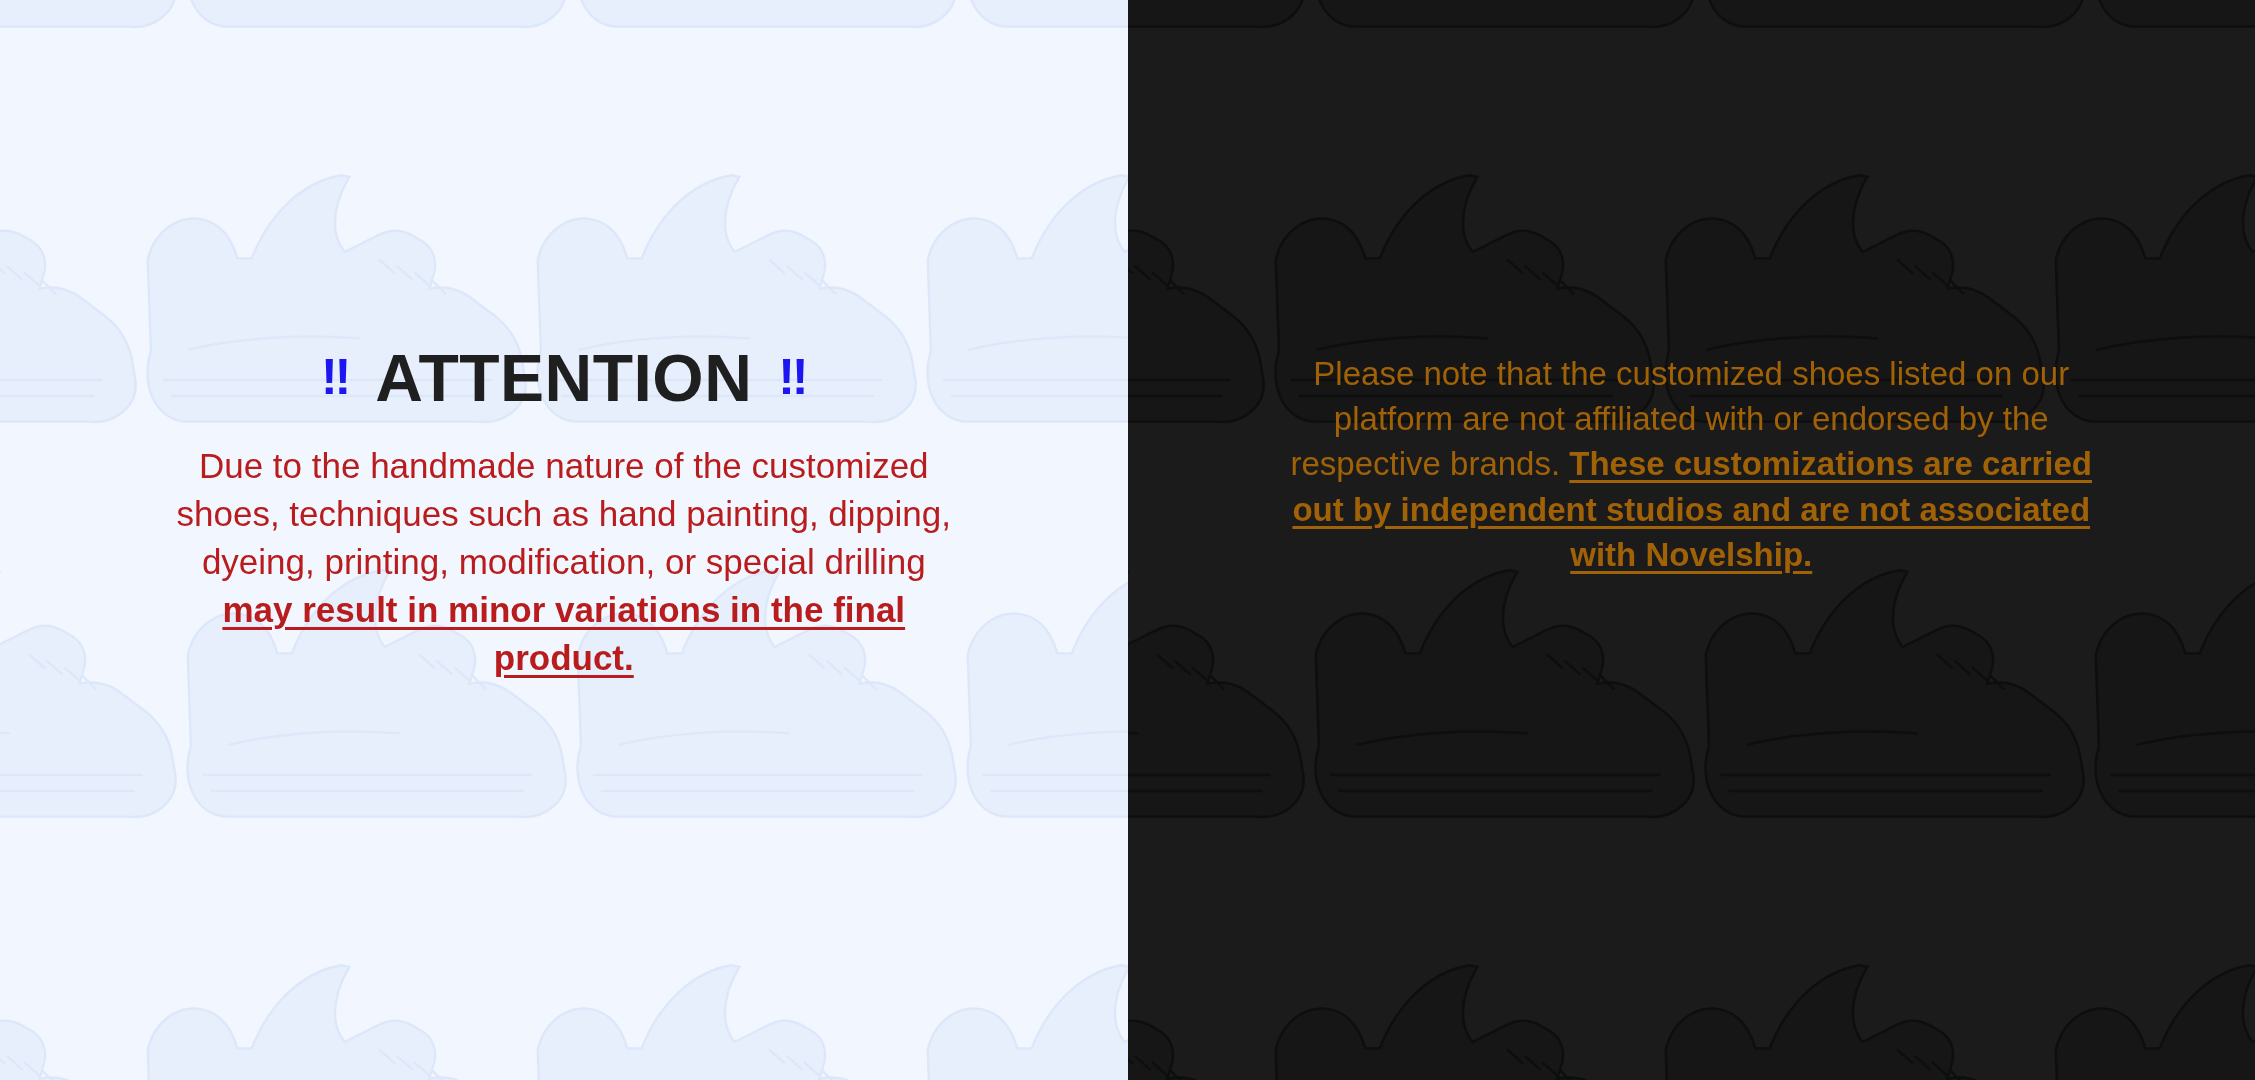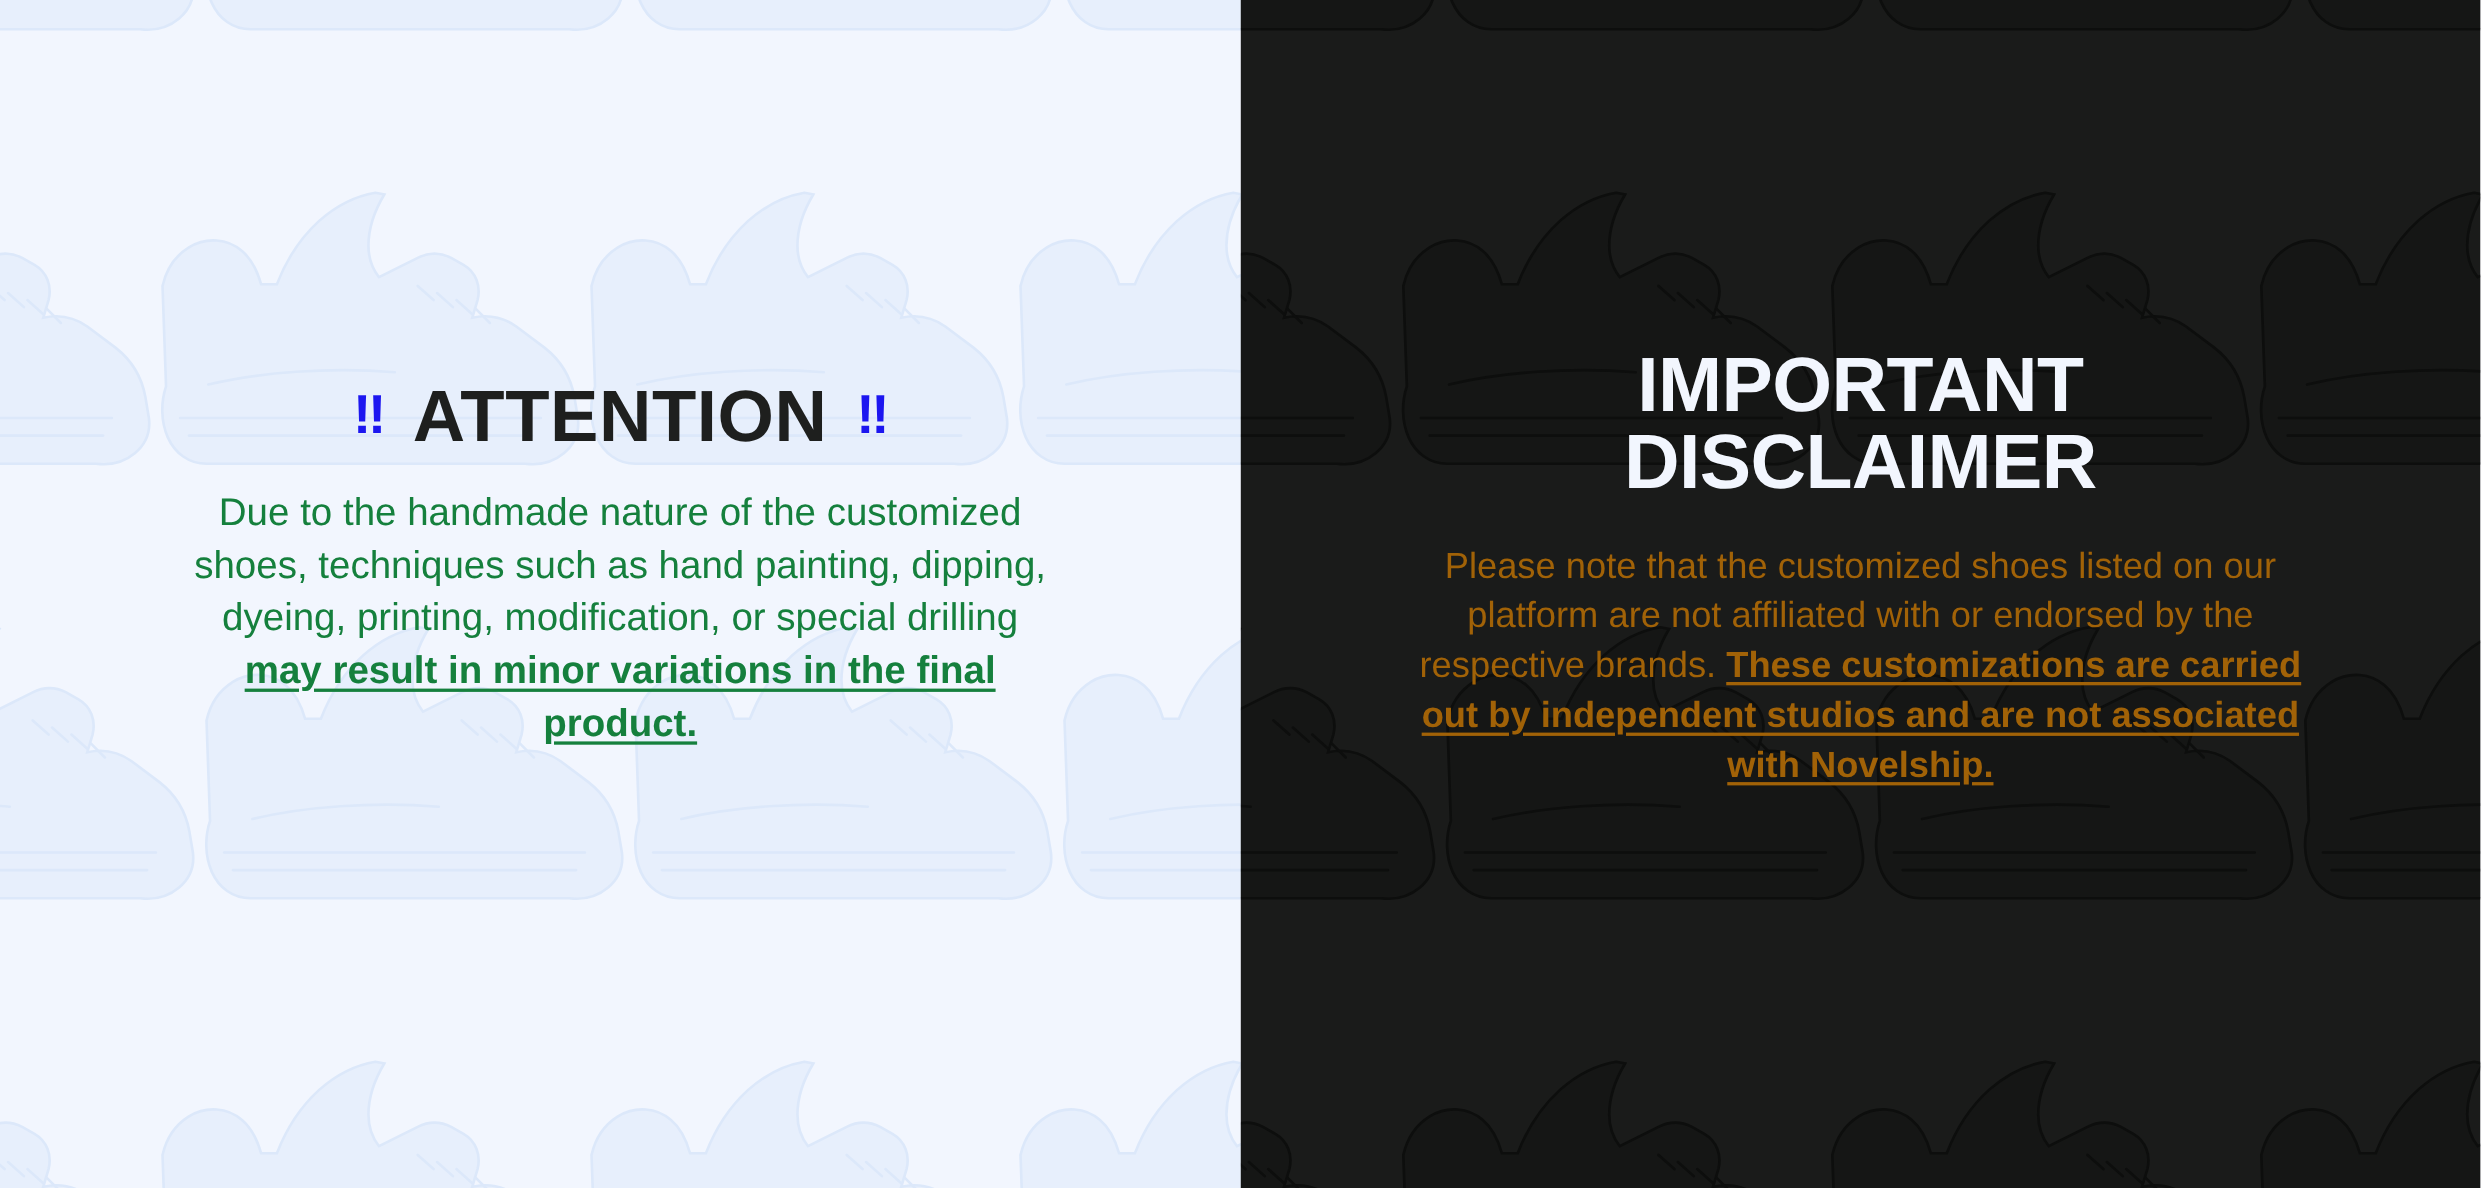--- a/index.html
+++ b/index.html
@@ -102,21 +102,21 @@
     margin: 0;
     text-align: center;
     line-height: 1.37;
     font-weight: 400;
   }
 
   .body-copy--light {
     margin-top: 30px;
     width: 790px;
     font-size: 35px;
-    color: #15803d;
+    color: #b91c1c;
   }
 
   .body-copy--dark {
     margin-top: 36px;
     width: 820px;
     font-size: 33px;
     color: #a16207;
   }
 
   .emph {
@@ -373,24 +373,20 @@
               <use href="#sneaker-detail-d"></use>
             </g>
           <g transform="translate(920,930) scale(0.80)">
               <use href="#sneaker-detail-d"></use>
             </g>
         </g>
       </svg>
     </div>
 
     <div class="content">
-      <h1 class="heading heading--dark">
-        <span>IMPORTANT</span><br>
-        <span>DISCLAIMER</span>
-      </h1>
 
       <p class="body-copy body-copy--dark">
         <span>Please note that the customized shoes listed on our platform are not affiliated with or endorsed by the respective brands. </span><span class="emph">These customizations are carried out by independent studios and are not associated with Novelship.</span>
       </p>
     </div>
   </section>
 
 </div>
 
 </body></html>

